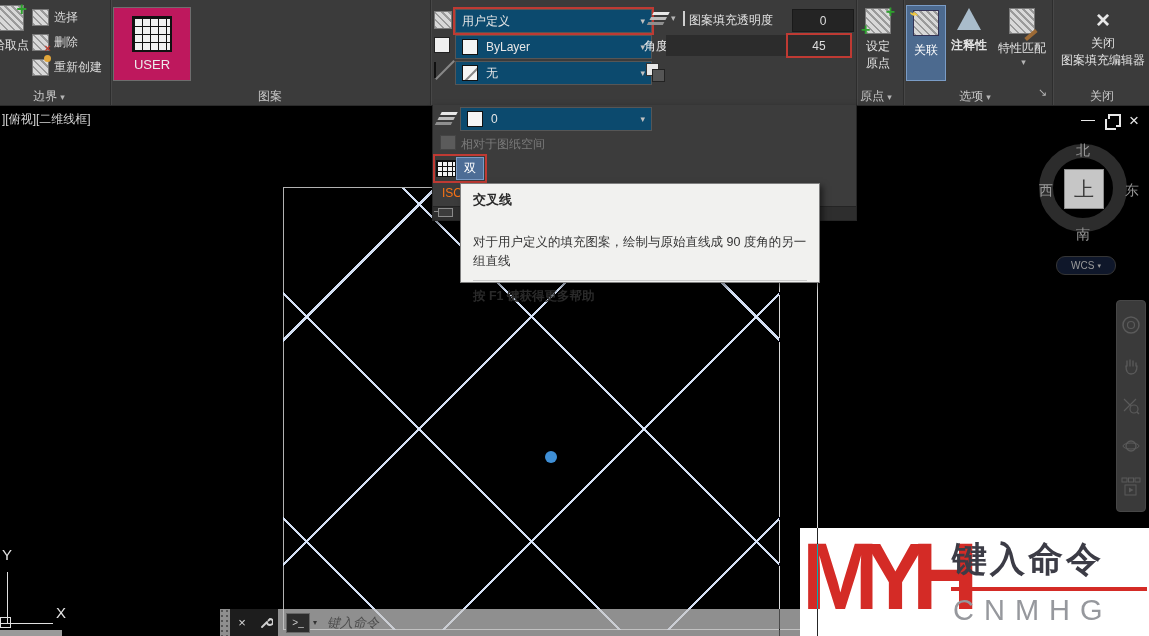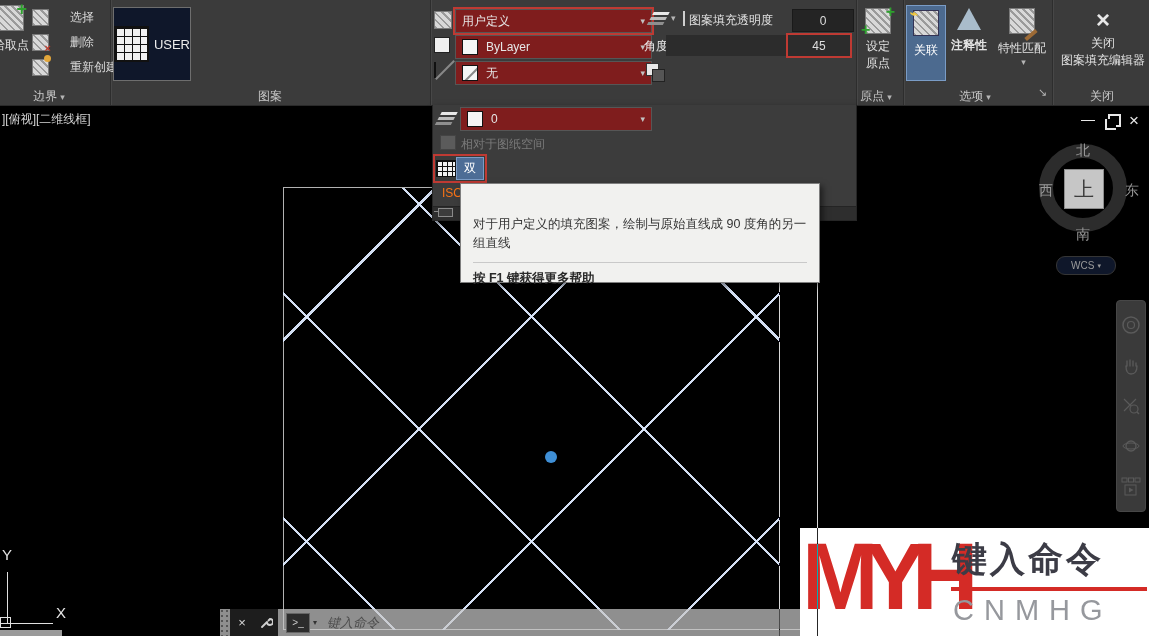--- a/index.html
+++ b/index.html
@@ -10,27 +10,27 @@
   .ribbon{position:absolute;left:0;top:0;width:1149px;height:105px;background:#3b3b3b;z-index:100;
     border-bottom:1px solid #2a2a2a;font-size:12px;color:#dcdcdc;}
   .psep{position:absolute;top:0;width:1px;height:105px;background:#2d2d2d;box-shadow:1px 0 0 #474747;}
   .plabel{position:absolute;bottom:3px;height:14px;color:#c8c8c8;font-size:12px;text-align:center;}
   .chev{color:#b5b5b5;font-size:9px;margin-left:3px;}
   .hatchsw{background:
      repeating-linear-gradient(45deg,#9a9a9a 0 2px,#d8d8d8 2px 5px);
      border:1px solid #7a7a7a;}
   .bigbtn{position:absolute;display:flex;flex-direction:column;align-items:center;justify-content:flex-start;
      color:#e3e3e3;}
-  .smallrow{position:absolute;display:flex;align-items:center;gap:21px;height:20px;color:#dadada;}
-  .userbtn{position:absolute;left:113px;top:7px;width:76px;height:72px;background:#0f172a;
-     border:1px solid #6e6e6e;display:flex;flex-direction:row;align-items:center;justify-content:center;gap:5px;}
+  .smallrow{position:absolute;display:flex;align-items:center;gap:5px;height:20px;color:#dadada;}
+  .userbtn{position:absolute;left:113px;top:7px;width:76px;height:72px;background:#be185d;
+     border:1px solid #6e6e6e;display:flex;flex-direction:column;align-items:center;justify-content:center;gap:5px;}
   .usergrid{width:36px;height:32px;background:#f2f2f2;border:2px solid #111;
      background-image:linear-gradient(#111 1px,transparent 1px),linear-gradient(90deg,#111 1px,transparent 1px);
      background-size:8px 8px;}
-  .ddl{position:absolute;height:22px;background:#7f1d1d;border:1px solid #565656;display:flex;align-items:center;
+  .ddl{position:absolute;height:22px;background:#0c4a6e;border:1px solid #565656;display:flex;align-items:center;
      padding:0 6px;color:#e6e6e6;}
   .ddl .chevr{margin-left:auto;color:#c2c2c2;font-size:9px;}
   .redbox{outline:2px solid #bf3a33;outline-offset:0;}
   .swatch-w{width:14px;height:14px;background:#f5f5f5;border:1px solid #111;margin-right:8px;}
   .swatch-none{width:14px;height:14px;background:#f5f5f5;border:1px solid #111;margin-right:8px;position:relative;overflow:hidden;}
   .swatch-none:before{content:"";position:absolute;left:-3px;top:6px;width:26px;height:2px;background:#888;transform:rotate(-45deg);}
   .valfield{position:absolute;background:#242424;border:1px solid #1a1a1a;color:#dedede;display:flex;
      align-items:center;justify-content:center;}
   .layersicon{width:16px;height:14px;background:
      linear-gradient(#e8e8e8 0 0) 0 0/16px 3px no-repeat,
@@ -244,20 +244,21 @@
       <span class="gridicon"></span>
       <span class="dblsel">双</span>
     </div>
     <span class="abs" style="left:9px;top:81px;color:#f97316;">ISO</span>
     <div class="flybottom">
       <span class="pinicon"></span>
     </div>
   </div>
 
   <div class="tooltip">
+    <div class="tt-title">交叉线</div>
     <div class="tt-body">对于用户定义的填充图案，绘制与原始直线成 90 度角的另一组直线</div>
     <div class="tt-div"></div>
     <div class="tt-foot">按 F1 键获得更多帮助</div>
   </div>
 
   <div class="vplabel">][俯视][二维线框]</div>
   <span class="winctl" style="left:1078px;">—</span>
   <span class="restorebox"></span>
   <span class="winctl" style="left:1124px;font-size:17px;">×</span>
 

